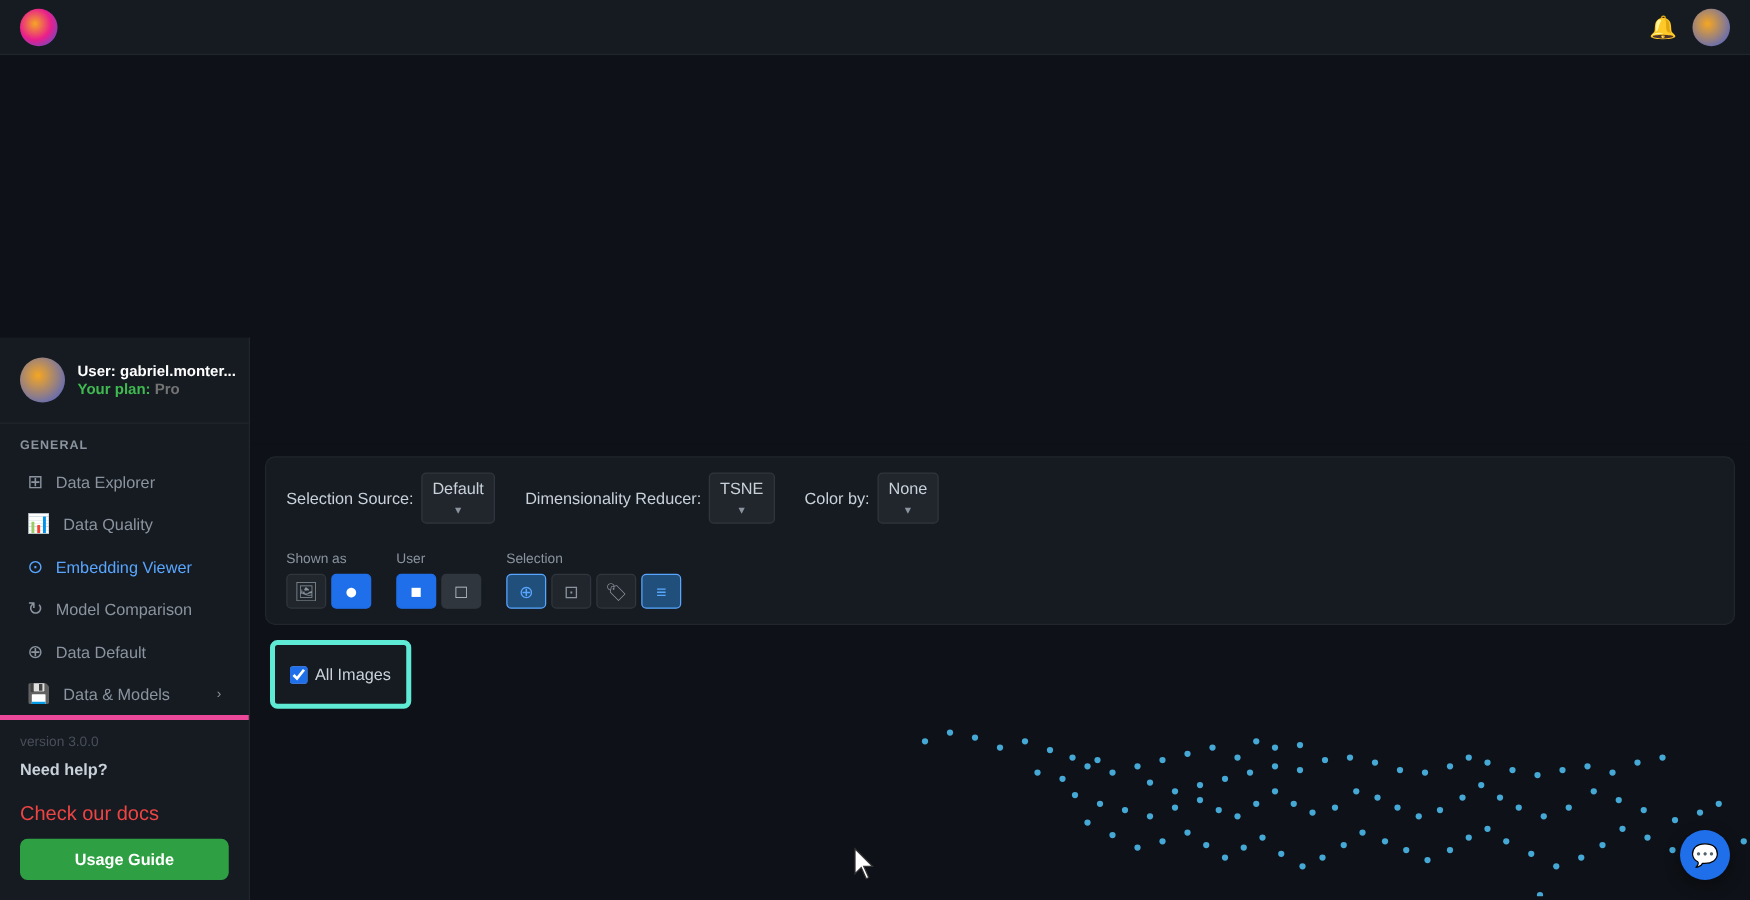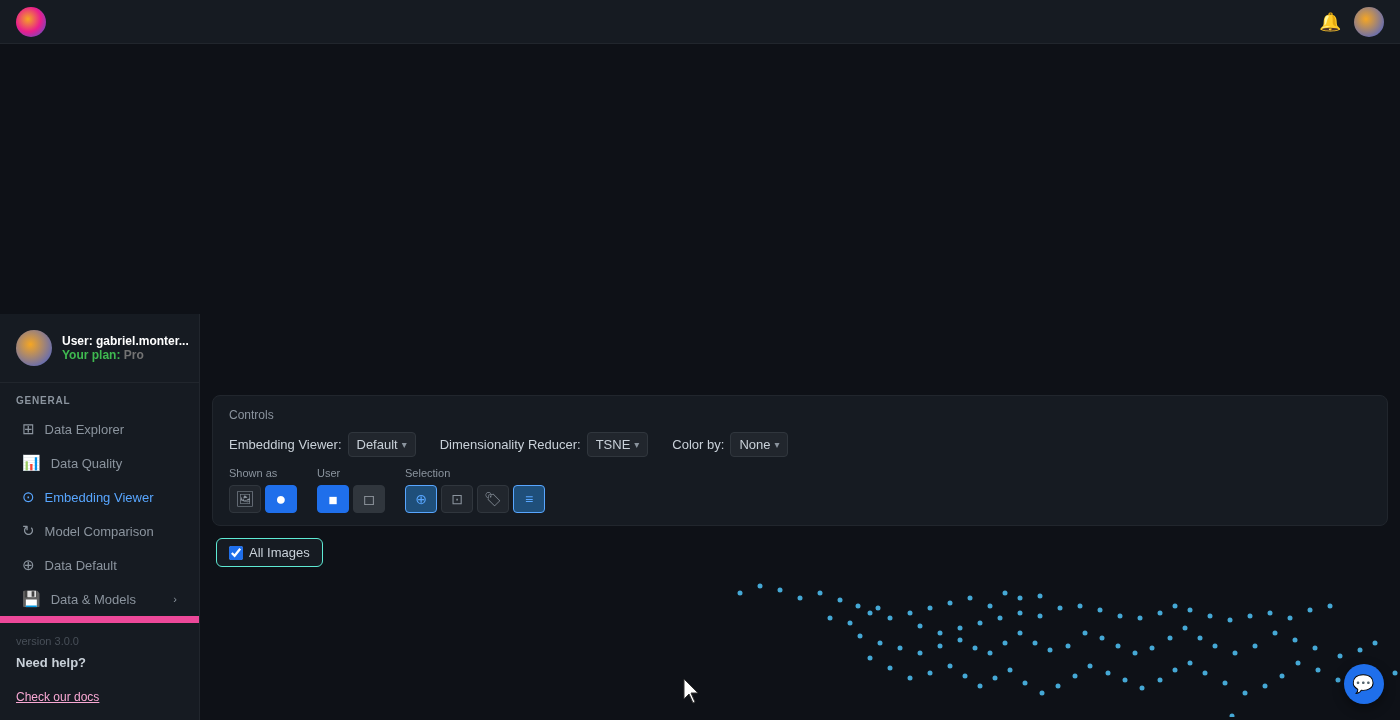--- a/index.html
+++ b/index.html
@@ -98,25 +98,25 @@
       transition: background 0.15s;
     }
     .sidebar-item.active { color: #58a6ff; }
     .sidebar-item-icon { font-size: 15px; flex-shrink: 0; }
     .sidebar-item-label { font-size: 13px; }
     .sidebar-item-arrow { margin-left: auto; font-size: 11px; }
 
     .sidebar-footer {
       margin-top: auto;
       padding: 0 16px;
-      border-top: 7px solid #ec4899;
+      border-top: 4px solid #ec4899;
       padding-top: 12px;
     }
     .sidebar-help-title { font-size: 13px; font-weight: 600; color: #c9d1d9; margin-bottom: 20px; }
-    .sidebar-help-link { font-size: 12px; color: #f9a8d4; cursor: pointer; text-decoration: underline; }
+    .sidebar-help-link { font-size: 16px; color: #ef4444; cursor: pointer; }
     .usage-guide-btn {
       margin-top: 10px;
       width: 100%;
       padding: 9px;
       background: #2ea043;
       color: #fff;
       border: none;
       border-radius: 6px;
       font-size: 13px;
       font-weight: 600;
@@ -170,33 +170,35 @@
       display: flex;
       align-items: center;
       gap: 4px;
       background: #21262d;
       border: 1px solid #30363d;
       border-radius: 4px;
       padding: 4px 8px;
       cursor: pointer;
       font-size: 13px;
       color: #c9d1d9;
+      flex-direction: column;
     }
     .dropdown-arrow { font-size: 10px; color: #8b949e; }
 
     .controls-row2 {
       display: flex;
       align-items: center;
       gap: 20px;
       margin-top: 10px;
     }
     .sub-group {
       display: flex;
       flex-direction: column;
       gap: 4px;
+      margin-top: 12px;
     }
     .sub-group-label {
       font-size: 11px;
       color: #8b949e;
       margin-bottom: 2px;
     }
     .btn-group {
       display: flex;
       gap: 4px;
     }
@@ -265,23 +267,23 @@
       display: flex;
       align-items: center;
       gap: 8px;
       padding: 12px 16px 0;
     }
     .filter-checkbox-label {
       display: flex;
       align-items: center;
       gap: 6px;
       background: #161b22;
-      border: 1px solid #5eead4;
+      border: 4px solid #5eead4;
       border-radius: 6px;
-      padding: 6px 12px;
+      padding: 16px 12px;
       cursor: pointer;
       color: #c9d1d9;
       font-size: 13px;
     }
     .filter-checkbox {
       width: 14px; height: 14px;
       accent-color: #1f6feb;
       cursor: pointer;
     }
 
@@ -380,30 +382,30 @@
       <span class="sidebar-item-label">Data &amp; Models</span>
       <span class="sidebar-item-arrow">›</span>
     </div>
 
     <div style="flex:1;"></div>
 
     <div class="sidebar-footer">
       <div class="version-label">version 3.0.0</div>
       <div class="sidebar-help-title">Need help?</div>
       <div class="sidebar-help-link">Check our docs</div>
+      <button class="usage-guide-btn">Usage Guide</button>
     </div>
   </div>
 
   <div class="content-area">
 
     <div class="controls-panel">
-      <div class="controls-title">Controls</div>
       <div class="controls-row">
         <div class="control-group">
-          <span class="control-label">Embedding Viewer:</span>
+          <span class="control-label">Selection Source:</span>
           <div class="control-dropdown">
             <span>Default</span>
             <span class="dropdown-arrow">▾</span>
           </div>
         </div>
         <div class="control-group">
           <span class="control-label">Dimensionality Reducer:</span>
           <div class="control-dropdown">
             <span>TSNE</span>
             <span class="dropdown-arrow">▾</span>

